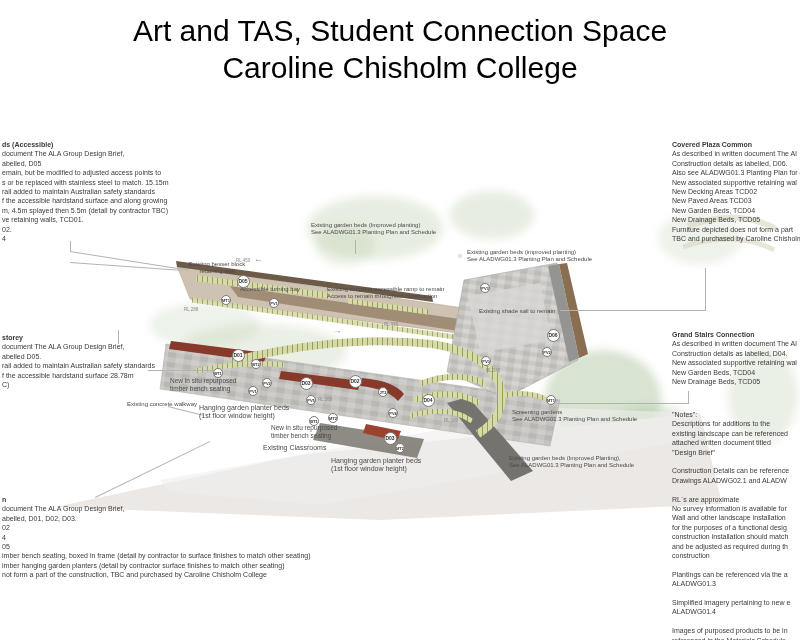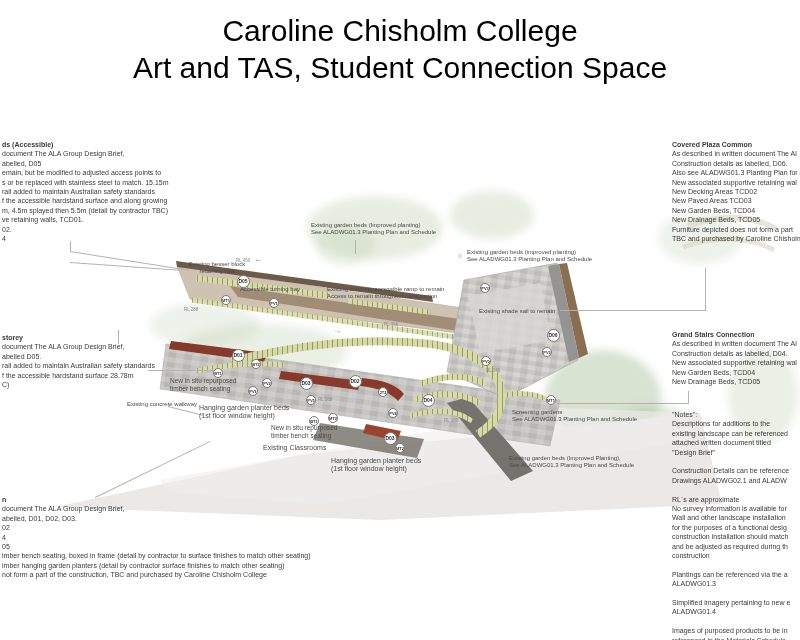--- a/index.html
+++ b/index.html
@@ -92,22 +92,22 @@
   <path d="M414,400 C441,391 462,393 479,403" stroke="url(#bed)" stroke-width="6" fill="none"></path>
   <path d="M410,416 C437,408 458,411 472,421" stroke="url(#bed)" stroke-width="5" fill="none"></path>
   <path d="M196,371 C230,364 258,362 284,365" stroke="url(#bed)" stroke-width="5" fill="none" opacity="0.9"></path>
   <path d="M497,397 C518,391 538,393 551,402" stroke="url(#bed)" stroke-width="5" fill="none"></path>
   <path d="M688,226 C720,214 752,215 776,229" stroke="#d9d4c0" stroke-width="6" fill="none" opacity="0.6"></path>
   <path d="M683,247 C716,235 750,237 774,250" stroke="#d9d4c0" stroke-width="5" fill="none" opacity="0.6"></path>
   <circle cx="460" cy="256" r="1.5" fill="none" stroke="#999" stroke-width="0.5"></circle>
 </svg>
 
 <div class="title">
+  <div>Art and TAS, Student Connection Space</div>
   <div>Caroline Chisholm College</div>
-  <div>Art and TAS, Student Connection Space</div>
 </div>
 
 <div class="ann" style="left:2px;top:140px;width:180px;">
   <div class="ann-h">ds (Accessible)</div>
   <div>
       <div class="ann-line">document The ALA Group Design Brief,</div>
       <div class="ann-line">abelled, D05</div>
       <div class="ann-line">emain, but be modified to adjusted access points to</div>
       <div class="ann-line">s or be replaced with stainless steel to match. 15.15m</div>
       <div class="ann-line">rail added to maintain Australian safety standards</div>

